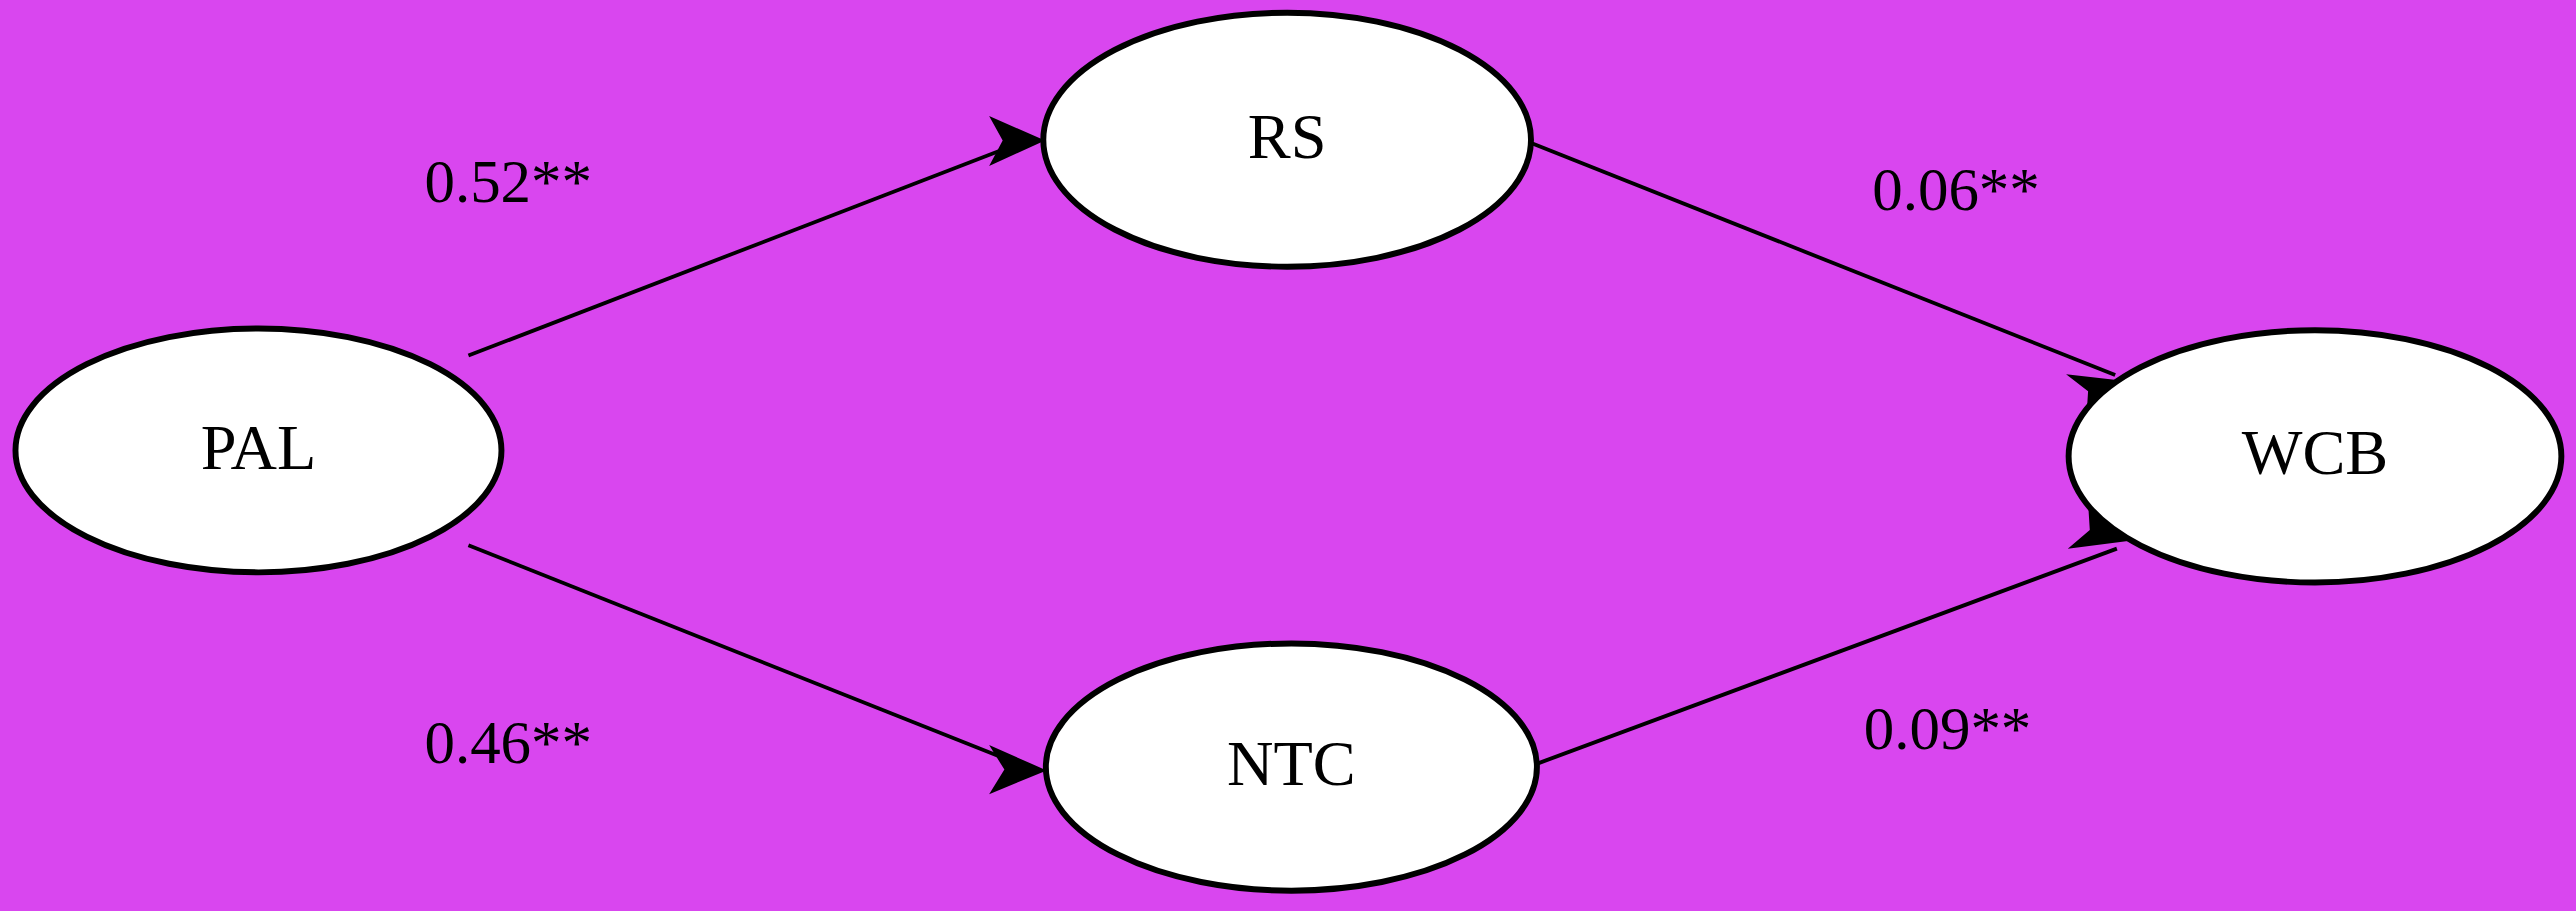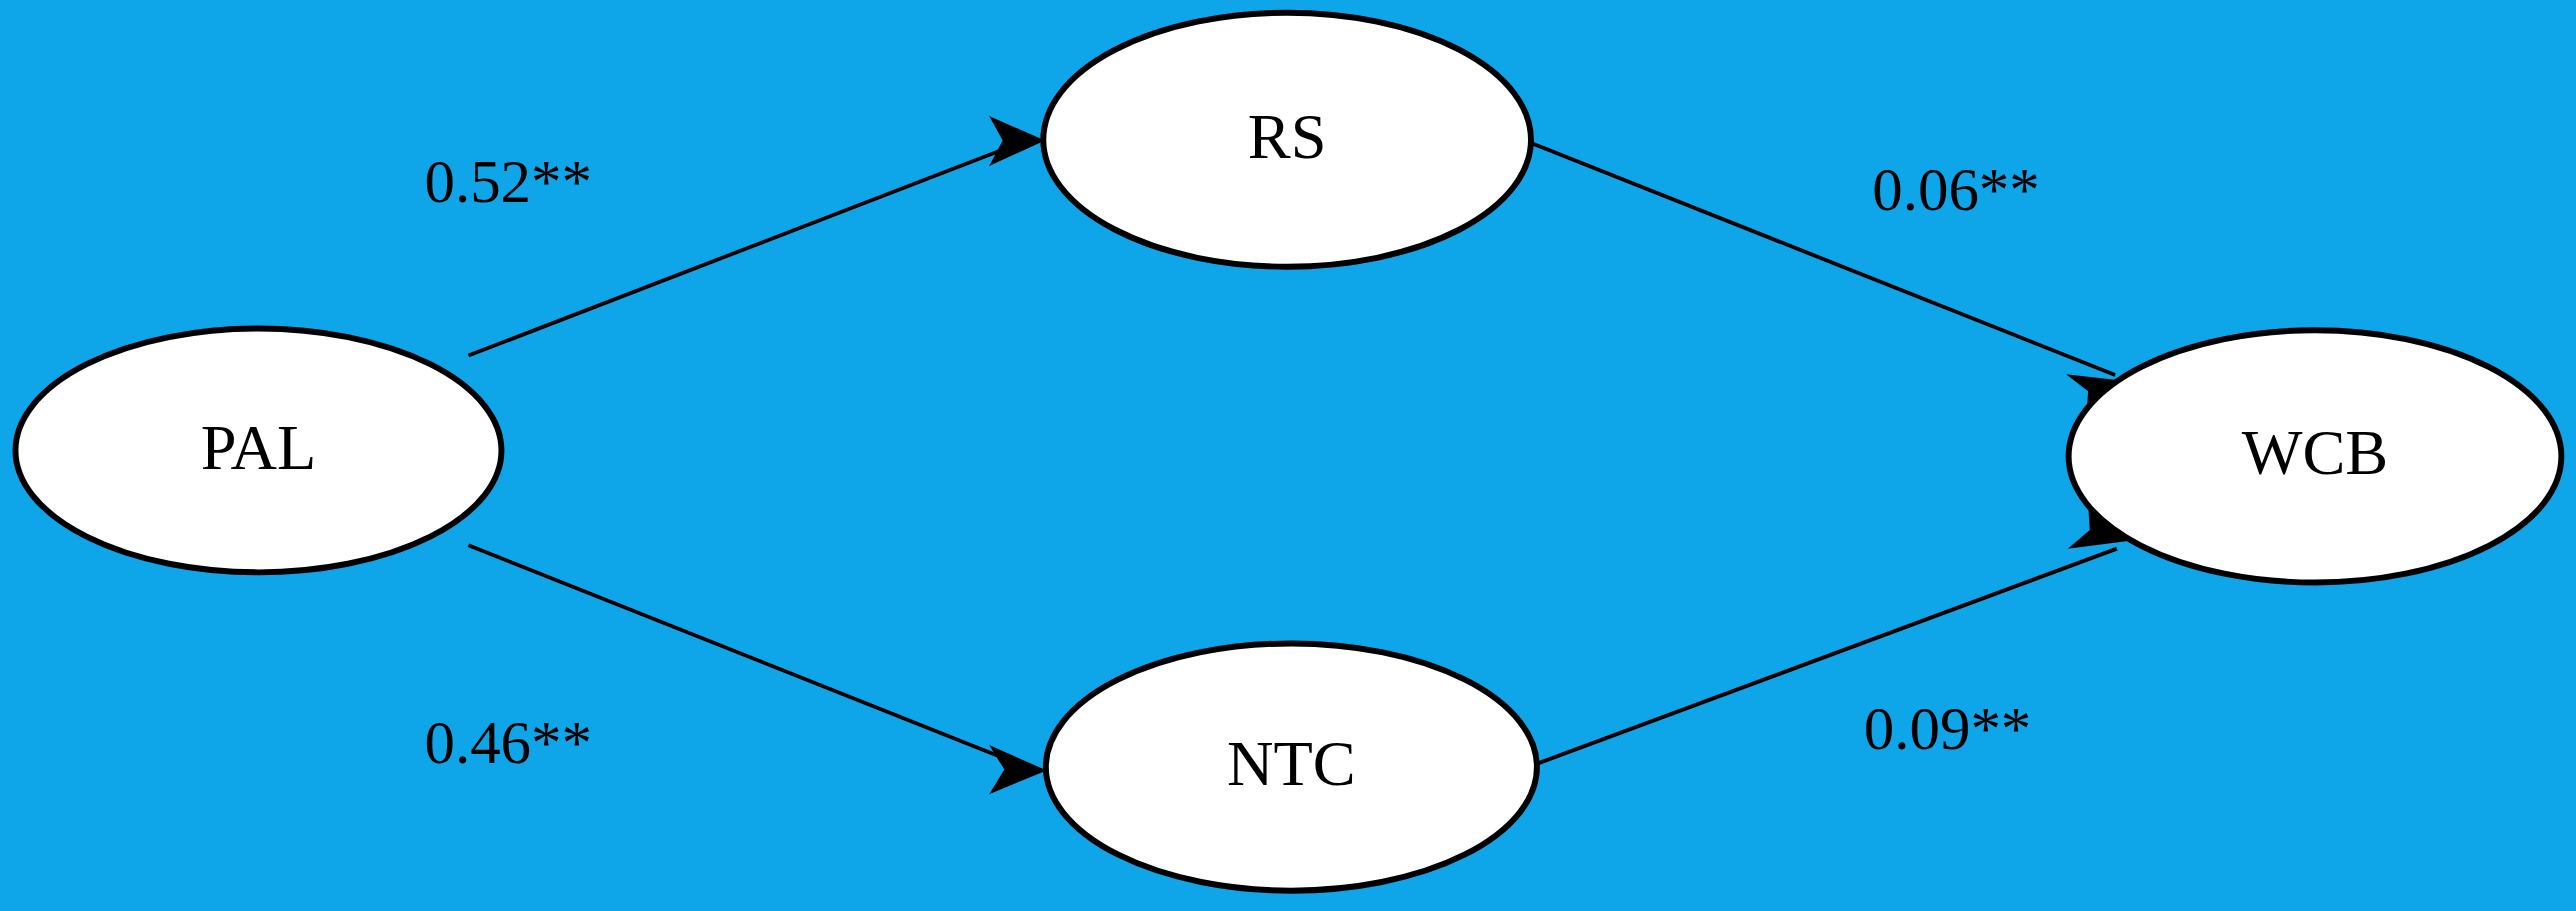--- a/index.html
+++ b/index.html
@@ -8,21 +8,21 @@
     padding: 0;
     background: #ffffff;
   }
   body {
     font-family: "Liberation Serif", "DejaVu Serif", serif;
   }
   #diagram-root {
     position: relative;
     width: 2576px;
     height: 911px;
-    background: #0ea5e9;
+    background: #d946ef;
     overflow: hidden;
   }
   svg#path-diagram {
     display: block;
     width: 2576px;
     height: 911px;
   }
   .node-ellipse {
     fill: #ffffff;
     stroke: #000000;

